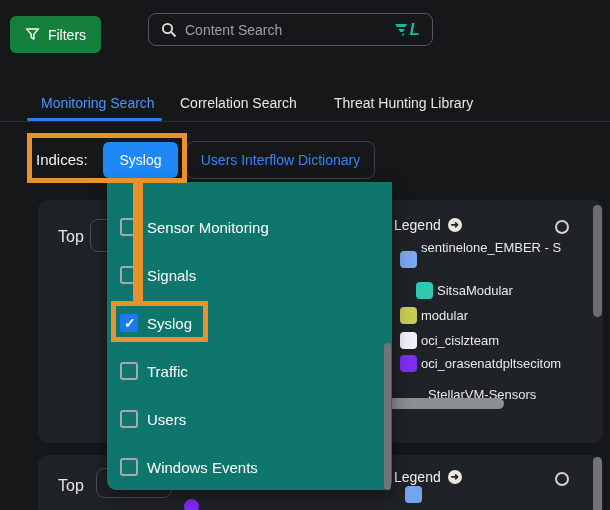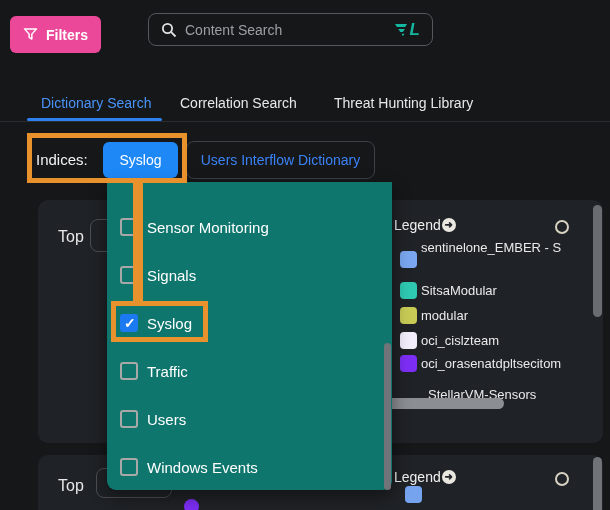--- a/index.html
+++ b/index.html
@@ -2,23 +2,23 @@
 <html><head>
 <meta charset="utf-8">
 <style>
   * { margin:0; padding:0; box-sizing:border-box; }
   html,body { width:610px; height:510px; background:#151719; overflow:hidden;
               font-family:"Liberation Sans", sans-serif; }
   #app { position:relative; width:610px; height:510px; background:#151719; color:#f0f0f0; }
 
   
   .filters-btn { position:absolute; left:10px; top:16px; width:91px; height:37px;
-    background:#ec4899; border:none; border-radius:6px; color:#fff; font-size:14px;
+    background:#15803d; border:none; border-radius:6px; color:#fff; font-size:14px;
     display:flex; align-items:center; justify-content:center; gap:8px; cursor:pointer;
-    font-family:inherit;font-weight:bold; }
+    font-family:inherit; }
   .search-box { position:absolute; left:148px; top:13px; width:285px; height:33px;
     border:1px solid #54575b; border-radius:8px; display:flex; align-items:center;
     padding:0 12px; gap:8px; background:transparent; }
   .search-box input { flex:1; background:transparent; border:none; outline:none;
     color:#cfcfcf; font-size:14px; font-family:inherit; }
   .search-box input::placeholder { color:#9da0a3; }
   .logo-mark { display:flex; align-items:flex-end; gap:1px; }
   .logo-l { color:#14b8a0; font-weight:bold; font-style:italic; font-size:17px; line-height:15px; }
 
   
@@ -40,21 +40,21 @@
 
   
   .card { position:absolute; left:38px; width:565px; background:#1f2226; border-radius:10px; }
   #card-top { top:200px; height:243px; }
   #card-bottom { top:455px; height:80px; }
   .top-label { position:absolute; font-size:16px; color:#e8e8e8; }
   .mini-select { position:absolute; border:1px solid #4b4e54; border-radius:8px; background:transparent; }
 
   
   .legend-header { position:absolute; font-size:14px; color:#f0f0f0; display:flex;
-    align-items:center; gap:1px; }
+    align-items:center; gap:7px; }
   .legend-arrow { width:14px; height:14px; border-radius:50%; background:#e9e7e0;
     color:#23242a; font-size:10px; line-height:14px; text-align:center; font-weight:bold; }
   .legend-ring { position:absolute; width:14px; height:14px; border:2px solid #d8d2c2;
     border-radius:50%; }
   .legend-row { position:absolute; display:flex; align-items:center; gap:4px;
     max-width:186px; overflow:hidden; white-space:nowrap; cursor:pointer; }
   .legend-chip { width:17px; height:17px; border-radius:4px; flex:0 0 auto; }
   .legend-text { font-size:13px; color:#eaeaea; }
   .legend-text-lone { position:absolute; font-size:13px; color:#eaeaea; white-space:nowrap;
     max-width:175px; overflow:hidden; }
@@ -109,21 +109,21 @@
       <svg width="15" height="15" viewBox="0 0 16 16">
           <path d="M1 2h13l-2.2 3.4H3.2Z" fill="#14b8a0"></path>
           <path d="M4.6 7.4h7l-2.1 3.2H6.7Z" fill="#14b8a0"></path>
           <path d="M8.1 12.5h3.2l-1.9 2.8Z" fill="#14b8a0"></path>
         </svg>
         <span class="logo-l">L</span>
     </span>
   </div>
 
   <div class="tabs-divider"></div>
-  <span class="tab active" style="left:41px;">Dictionary Search</span>
+  <span class="tab active" style="left:41px;">Monitoring Search</span>
   <span class="tab" style="left:180px;">Correlation Search</span>
   <span class="tab" style="left:334px;">Threat Hunting Library</span>
   <div class="tab-underline"></div>
 
   <span class="indices-label">Indices:</span>
   <button class="index-chip">Syslog</button>
   <div class="dict-box">
     <span class="dict-link">Users Interflow Dictionary</span>
   </div>
 
@@ -134,21 +134,21 @@
     <div class="legend-header" style="left:356px; top:17px;">
       <span>Legend</span>
       <span class="legend-arrow">➜</span>
     </div>
     <span class="legend-ring" style="left:517px; top:20px;"></span>
 
     <div class="legend-row" style="left:362px; top:40px; align-items:flex-start;">
       <span class="legend-chip" style="margin-top: 11px; background: rgb(122, 167, 240);"></span>
       <span class="legend-text">sentinelone_EMBER - S</span>
     </div>
-    <div class="legend-row" style="left:362px; top:82px;">
+    <div class="legend-row" style="left:378px; top:82px;">
       <span class="legend-chip" style="background: rgb(47, 201, 178);"></span>
       <span class="legend-text">SitsaModular</span>
     </div>
     <div class="legend-row" style="left:362px; top:107px;text-align:center;">
       <span class="legend-chip" style="background: rgb(200, 204, 85);"></span>
       <span class="legend-text">modular</span>
     </div>
     <div class="legend-row" style="left:362px; top:132px;">
       <span class="legend-chip" style="background: rgb(243, 238, 252);"></span>
       <span class="legend-text">oci_cislzteam</span>

